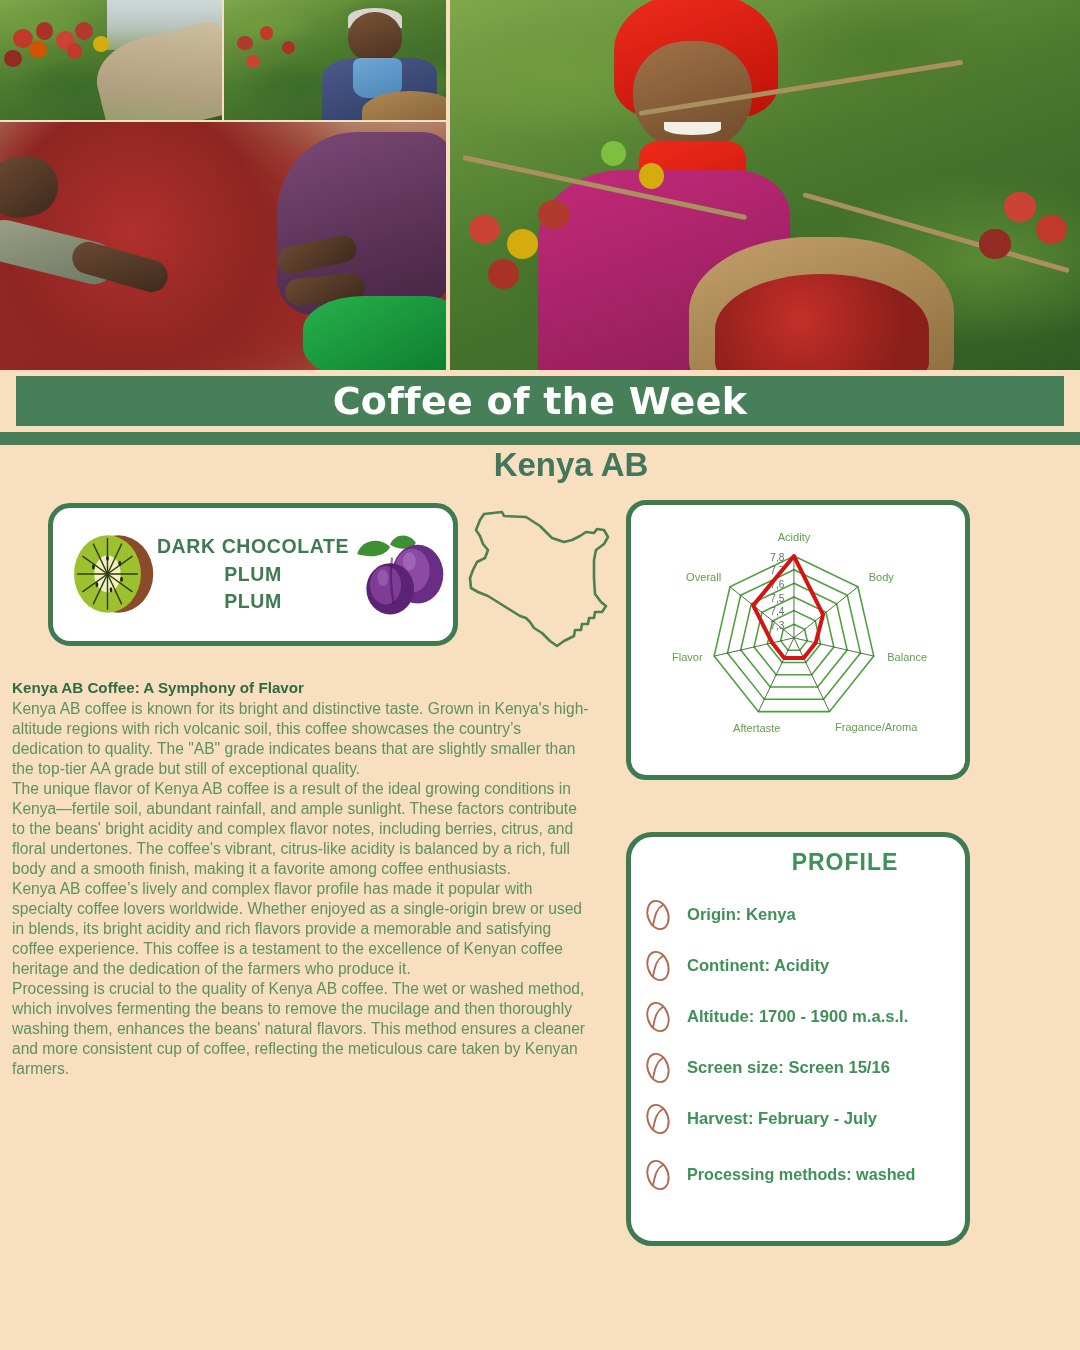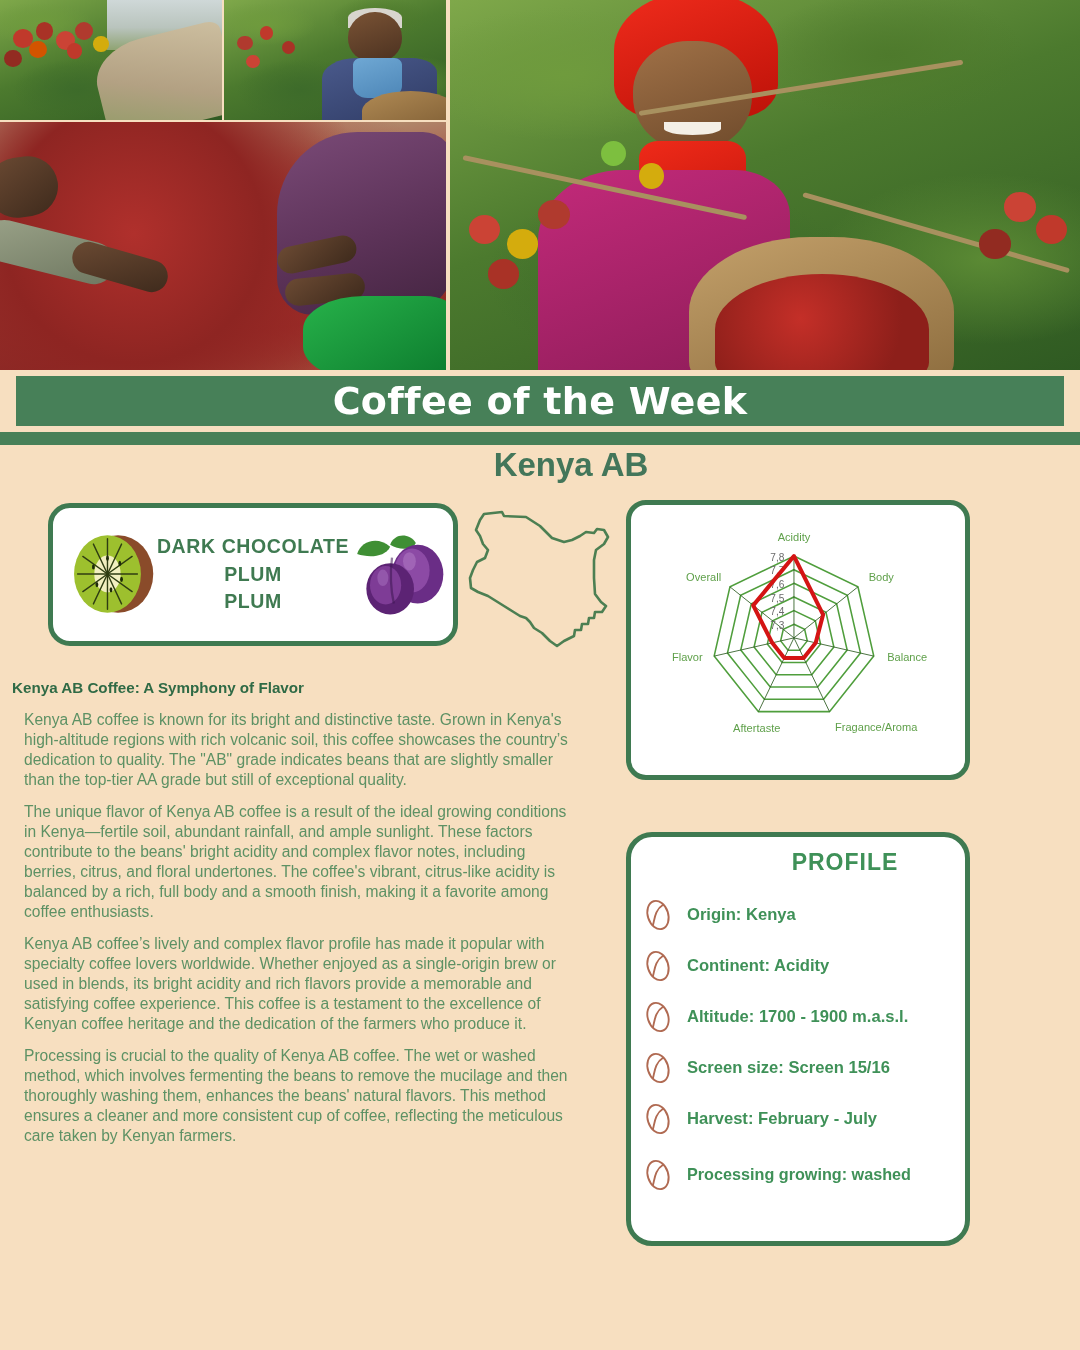--- a/index.html
+++ b/index.html
@@ -118,21 +118,21 @@
   }
 
   
   .article{
     position:absolute;left:12px;top:678px;width:578px;
     color:#5d9164;font-size:15.6px;line-height:1.285;
   }
   .article h2{
     margin:0 0 1px 0;font-size:15.2px;color:#2f6a45;font-weight:bold;
   }
-  .article p{margin:12px;}
+  .article p{margin:0;}
 
   
   .profile-card{
     position:absolute;left:626px;top:832px;width:334px;height:404px;
     background:#ffffff;border:5px solid #3f7a51;border-radius:26px;
   }
   .profile-title{
     position:absolute;left:0;top:12px;width:334px;text-align:center;
     color:#3f9158;font-size:23px;font-weight:bold;letter-spacing:1px;padding-left:47px;
   }
@@ -366,19 +366,19 @@
           <path d="M26 8 C16 14, 16 26, 14 32" fill="none" stroke="#b06a52" stroke-width="2.2" stroke-linecap="round"></path>
         </svg>
         <div class="profile-label">Harvest: February - July</div>
       </div>
 
       <div class="profile-row tall">
         <svg class="bean-ico" viewBox="0 0 40 40">
           <ellipse cx="20" cy="20" rx="12" ry="17" fill="none" stroke="#b06a52" stroke-width="2.2" transform="rotate(-18 20 20)"></ellipse>
           <path d="M26 8 C16 14, 16 26, 14 32" fill="none" stroke="#b06a52" stroke-width="2.2" stroke-linecap="round"></path>
         </svg>
-        <div class="profile-label">Processing growing: washed</div>
+        <div class="profile-label">Processing methods: washed</div>
       </div>
 
     </div>
   </div>
 
 </div>
 
 </body></html>

